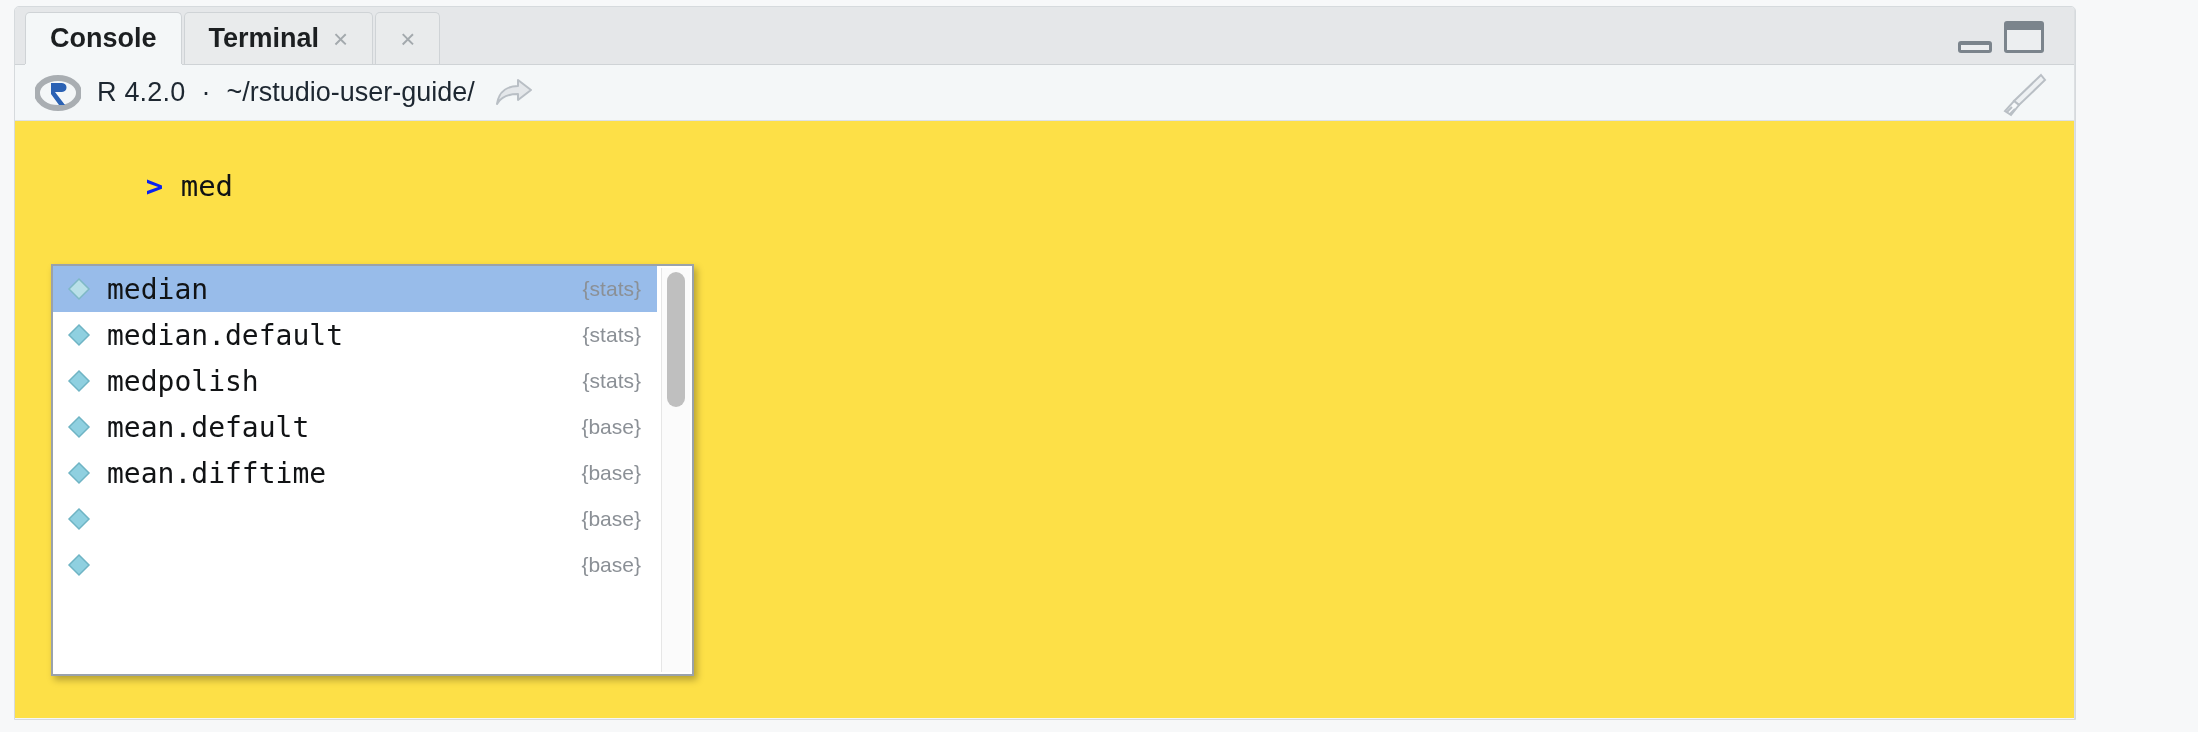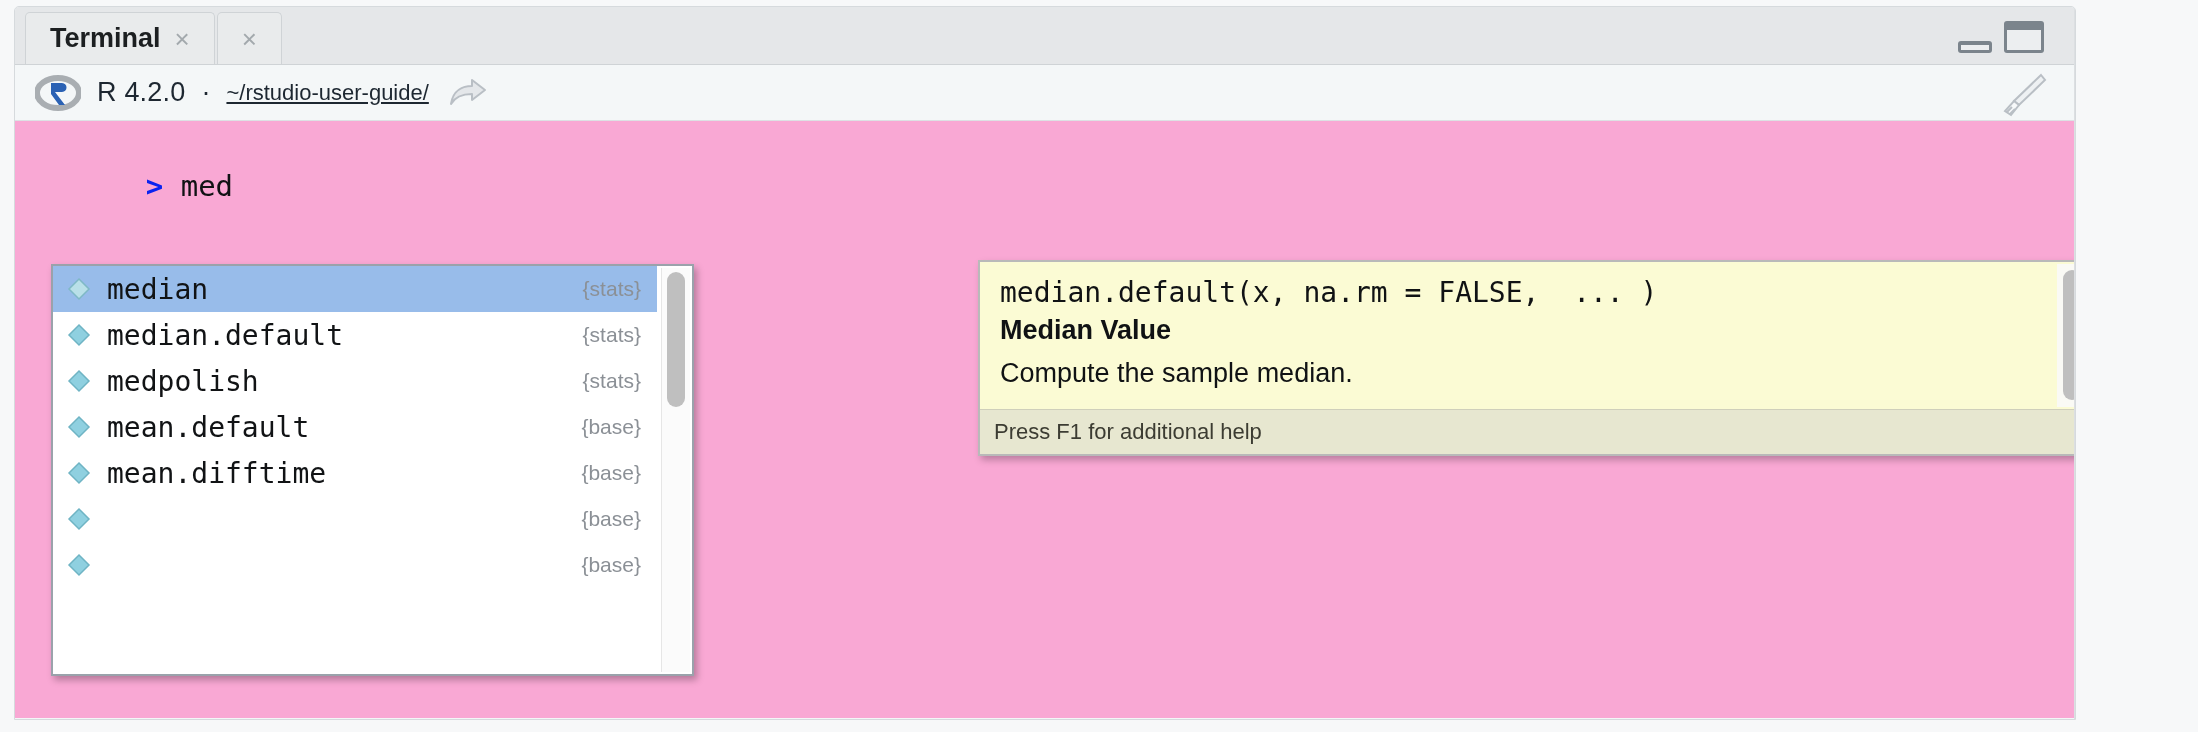--- a/index.html
+++ b/index.html
@@ -94,33 +94,32 @@
     text-align: right;
   }
   #rlogo { width: 46px; height: 36px; flex: none; }
   #rver {
     font-size: 27px;
     color: #1d2731;
     letter-spacing: 0.2px;
     white-space: nowrap;
   }
   #rpath {
-    font-size: 22px;
+    font-size: 27px;
     color: #1d2731;
     white-space: nowrap;
-    text-decoration: underline;
   }
   #shareicon { flex: none; margin-left: 4px; }
   #broom { position: absolute; right: 26px; top: 8px; }
 
   
   #console {
     position: relative;
     height: 597px;
-    background: #f9a8d4;
+    background: #fde047;
     overflow: hidden;
   }
   #promptline {
     position: absolute;
     left: 26px;
     top: 14px;
     font-family: "DejaVu Sans Mono", monospace;
     font-size: 29px;
     white-space: pre;
   }
@@ -264,20 +263,23 @@
     background: #dcdfe2;
   }
 </style>
 </head>
 <body>
 
 <div id="pane">
 
   <div id="tabbar">
 
+    <div class="tab active">
+      <span>Console</span>
+    </div>
 
     <div class="tab">
       <span>Terminal</span>
       <span class="tab-close">×</span>
     </div>
 
     <div class="tab">
       <span class="tab-close">×</span>
     </div>
 
@@ -380,28 +382,17 @@
           <span class="cpkg">{base}</span>
         </div>
 
       </div>
 
       <div id="compscroll">
         <div id="compthumb"></div>
       </div>
     </div>
 
-    <div id="tooltip">
-      <div id="tipbody">
-        <div id="tipsig">median.default(x, na.rm = FALSE,  ... )</div>
-        <div id="tiptitle">Median Value</div>
-        <div id="tipdesc">Compute the sample median.</div>
-      </div>
-      <div id="tipscroll">
-        <div id="tipthumb"></div>
-      </div>
-      <div id="tipfoot">Press F1 for additional help</div>
-    </div>
 
   </div>
 
   <div id="paneedge"></div>
 </div>
 
 </body></html>

